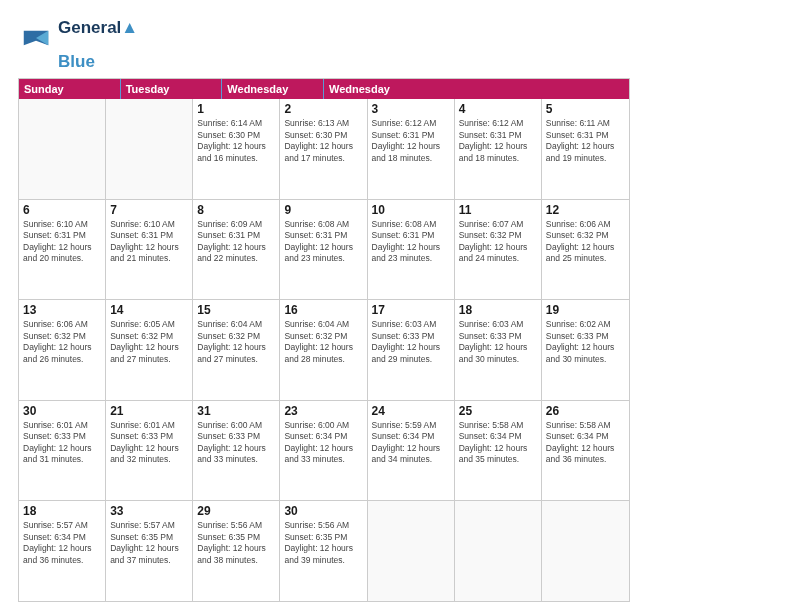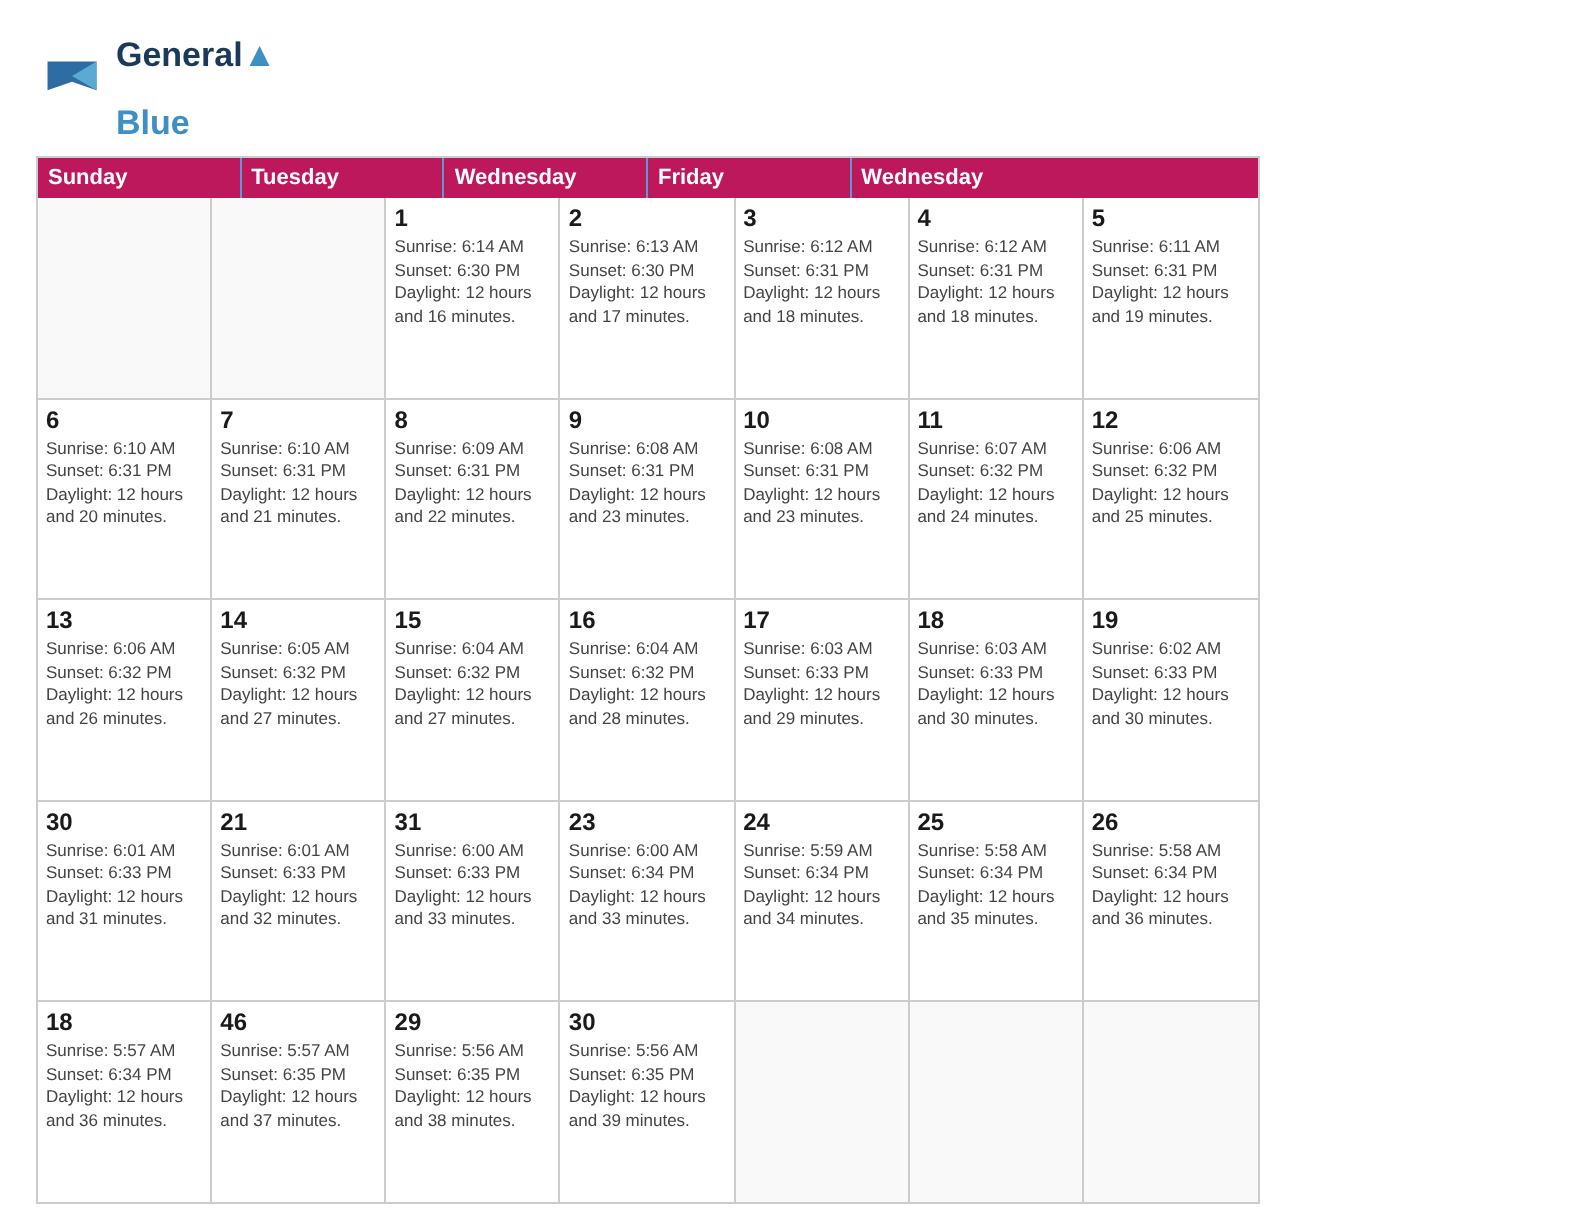--- a/index.html
+++ b/index.html
@@ -129,21 +129,20 @@
       <div class="month-title"></div>
       <div class="subtitle"></div>
     </div>
   </div>
 
   <div class="calendar">
     <div class="cal-header">
     <div class="cal-header-cell">Sunday</div>
         <div class="cal-header-cell">Tuesday</div>
         <div class="cal-header-cell">Wednesday</div>
-        <div class="cal-header-cell">Friday</div>
         <div class="cal-header-cell">Wednesday</div>
       </div>
     <div class="cal-body">
     <div class="cal-row">
           <div class="cal-cell empty"></div>
           <div class="cal-cell empty"></div>
           <div class="cal-cell">
             <div class="day-num">1</div>
             <div class="day-info">Sunrise: 6:14 AM<br>Sunset: 6:30 PM<br>Daylight: 12 hours<br>and 16 minutes.</div>
           </div>
@@ -253,21 +252,21 @@
             <div class="day-num">26</div>
             <div class="day-info">Sunrise: 5:58 AM<br>Sunset: 6:34 PM<br>Daylight: 12 hours<br>and 36 minutes.</div>
           </div>
         </div>
         <div class="cal-row">
           <div class="cal-cell">
             <div class="day-num">18</div>
             <div class="day-info">Sunrise: 5:57 AM<br>Sunset: 6:34 PM<br>Daylight: 12 hours<br>and 36 minutes.</div>
           </div>
           <div class="cal-cell">
-            <div class="day-num">46</div>
+            <div class="day-num">33</div>
             <div class="day-info">Sunrise: 5:57 AM<br>Sunset: 6:35 PM<br>Daylight: 12 hours<br>and 37 minutes.</div>
           </div>
           <div class="cal-cell">
             <div class="day-num">29</div>
             <div class="day-info">Sunrise: 5:56 AM<br>Sunset: 6:35 PM<br>Daylight: 12 hours<br>and 38 minutes.</div>
           </div>
           <div class="cal-cell">
             <div class="day-num">30</div>
             <div class="day-info">Sunrise: 5:56 AM<br>Sunset: 6:35 PM<br>Daylight: 12 hours<br>and 39 minutes.</div>
           </div>

